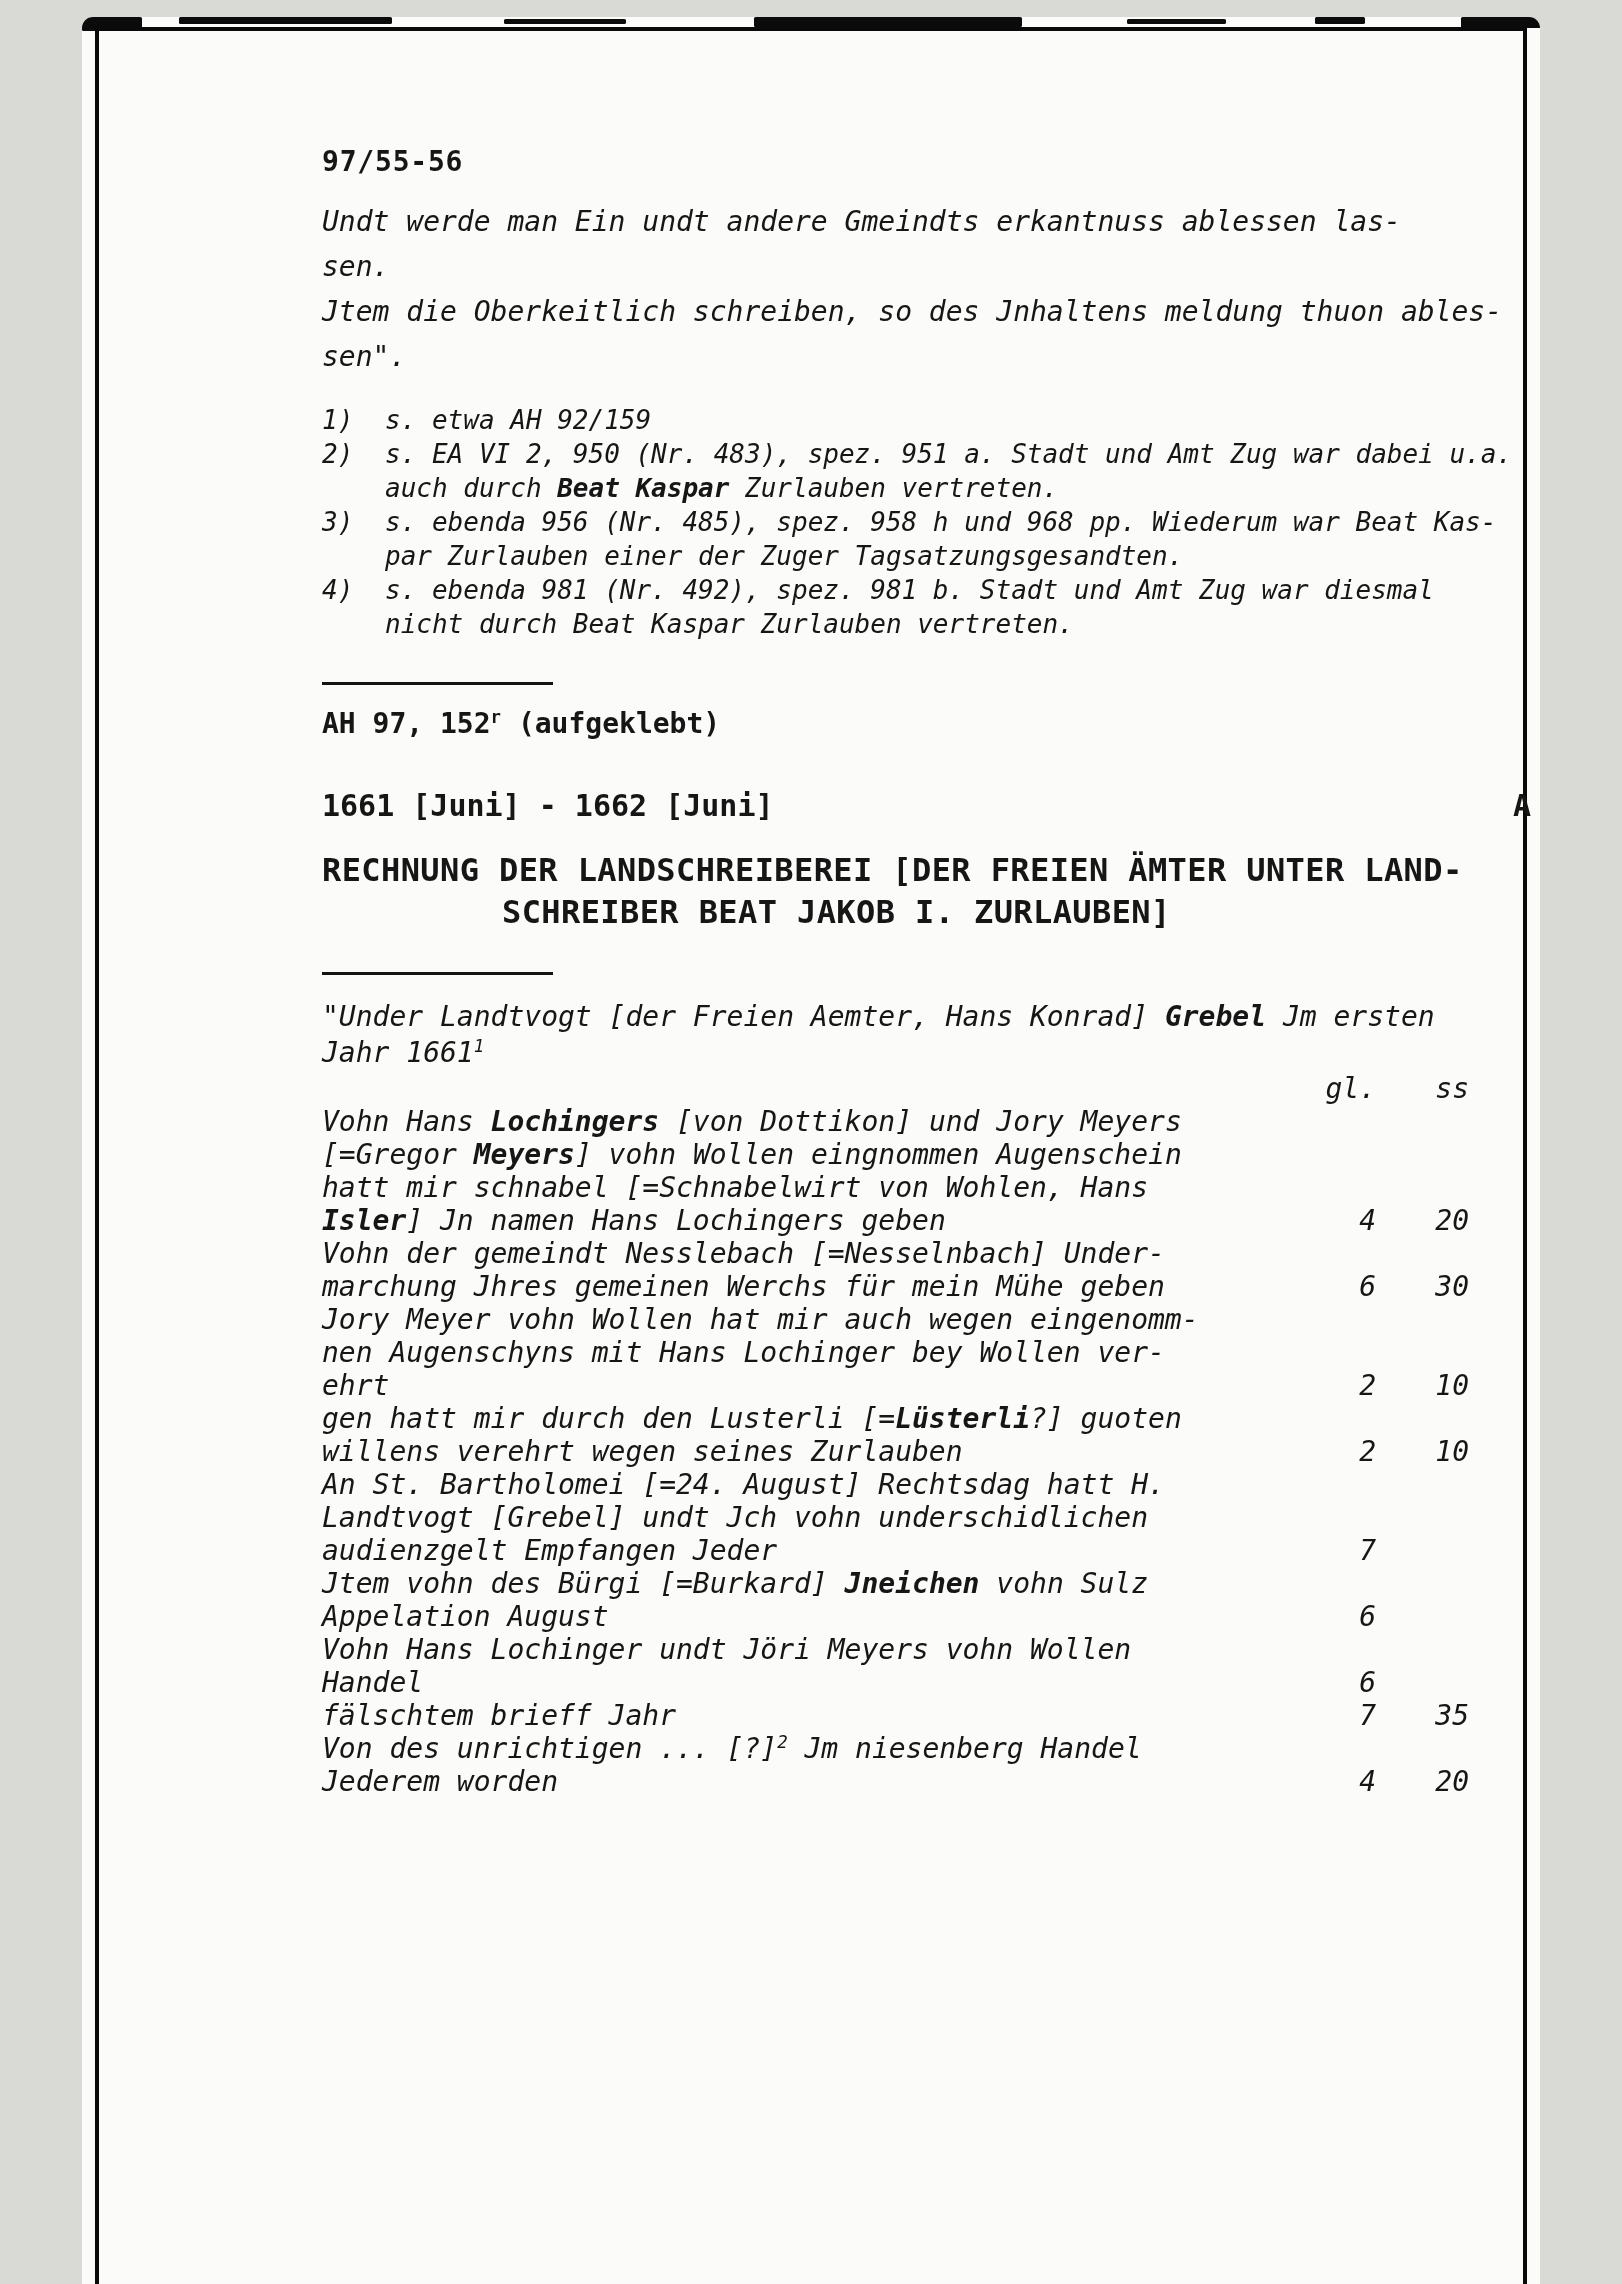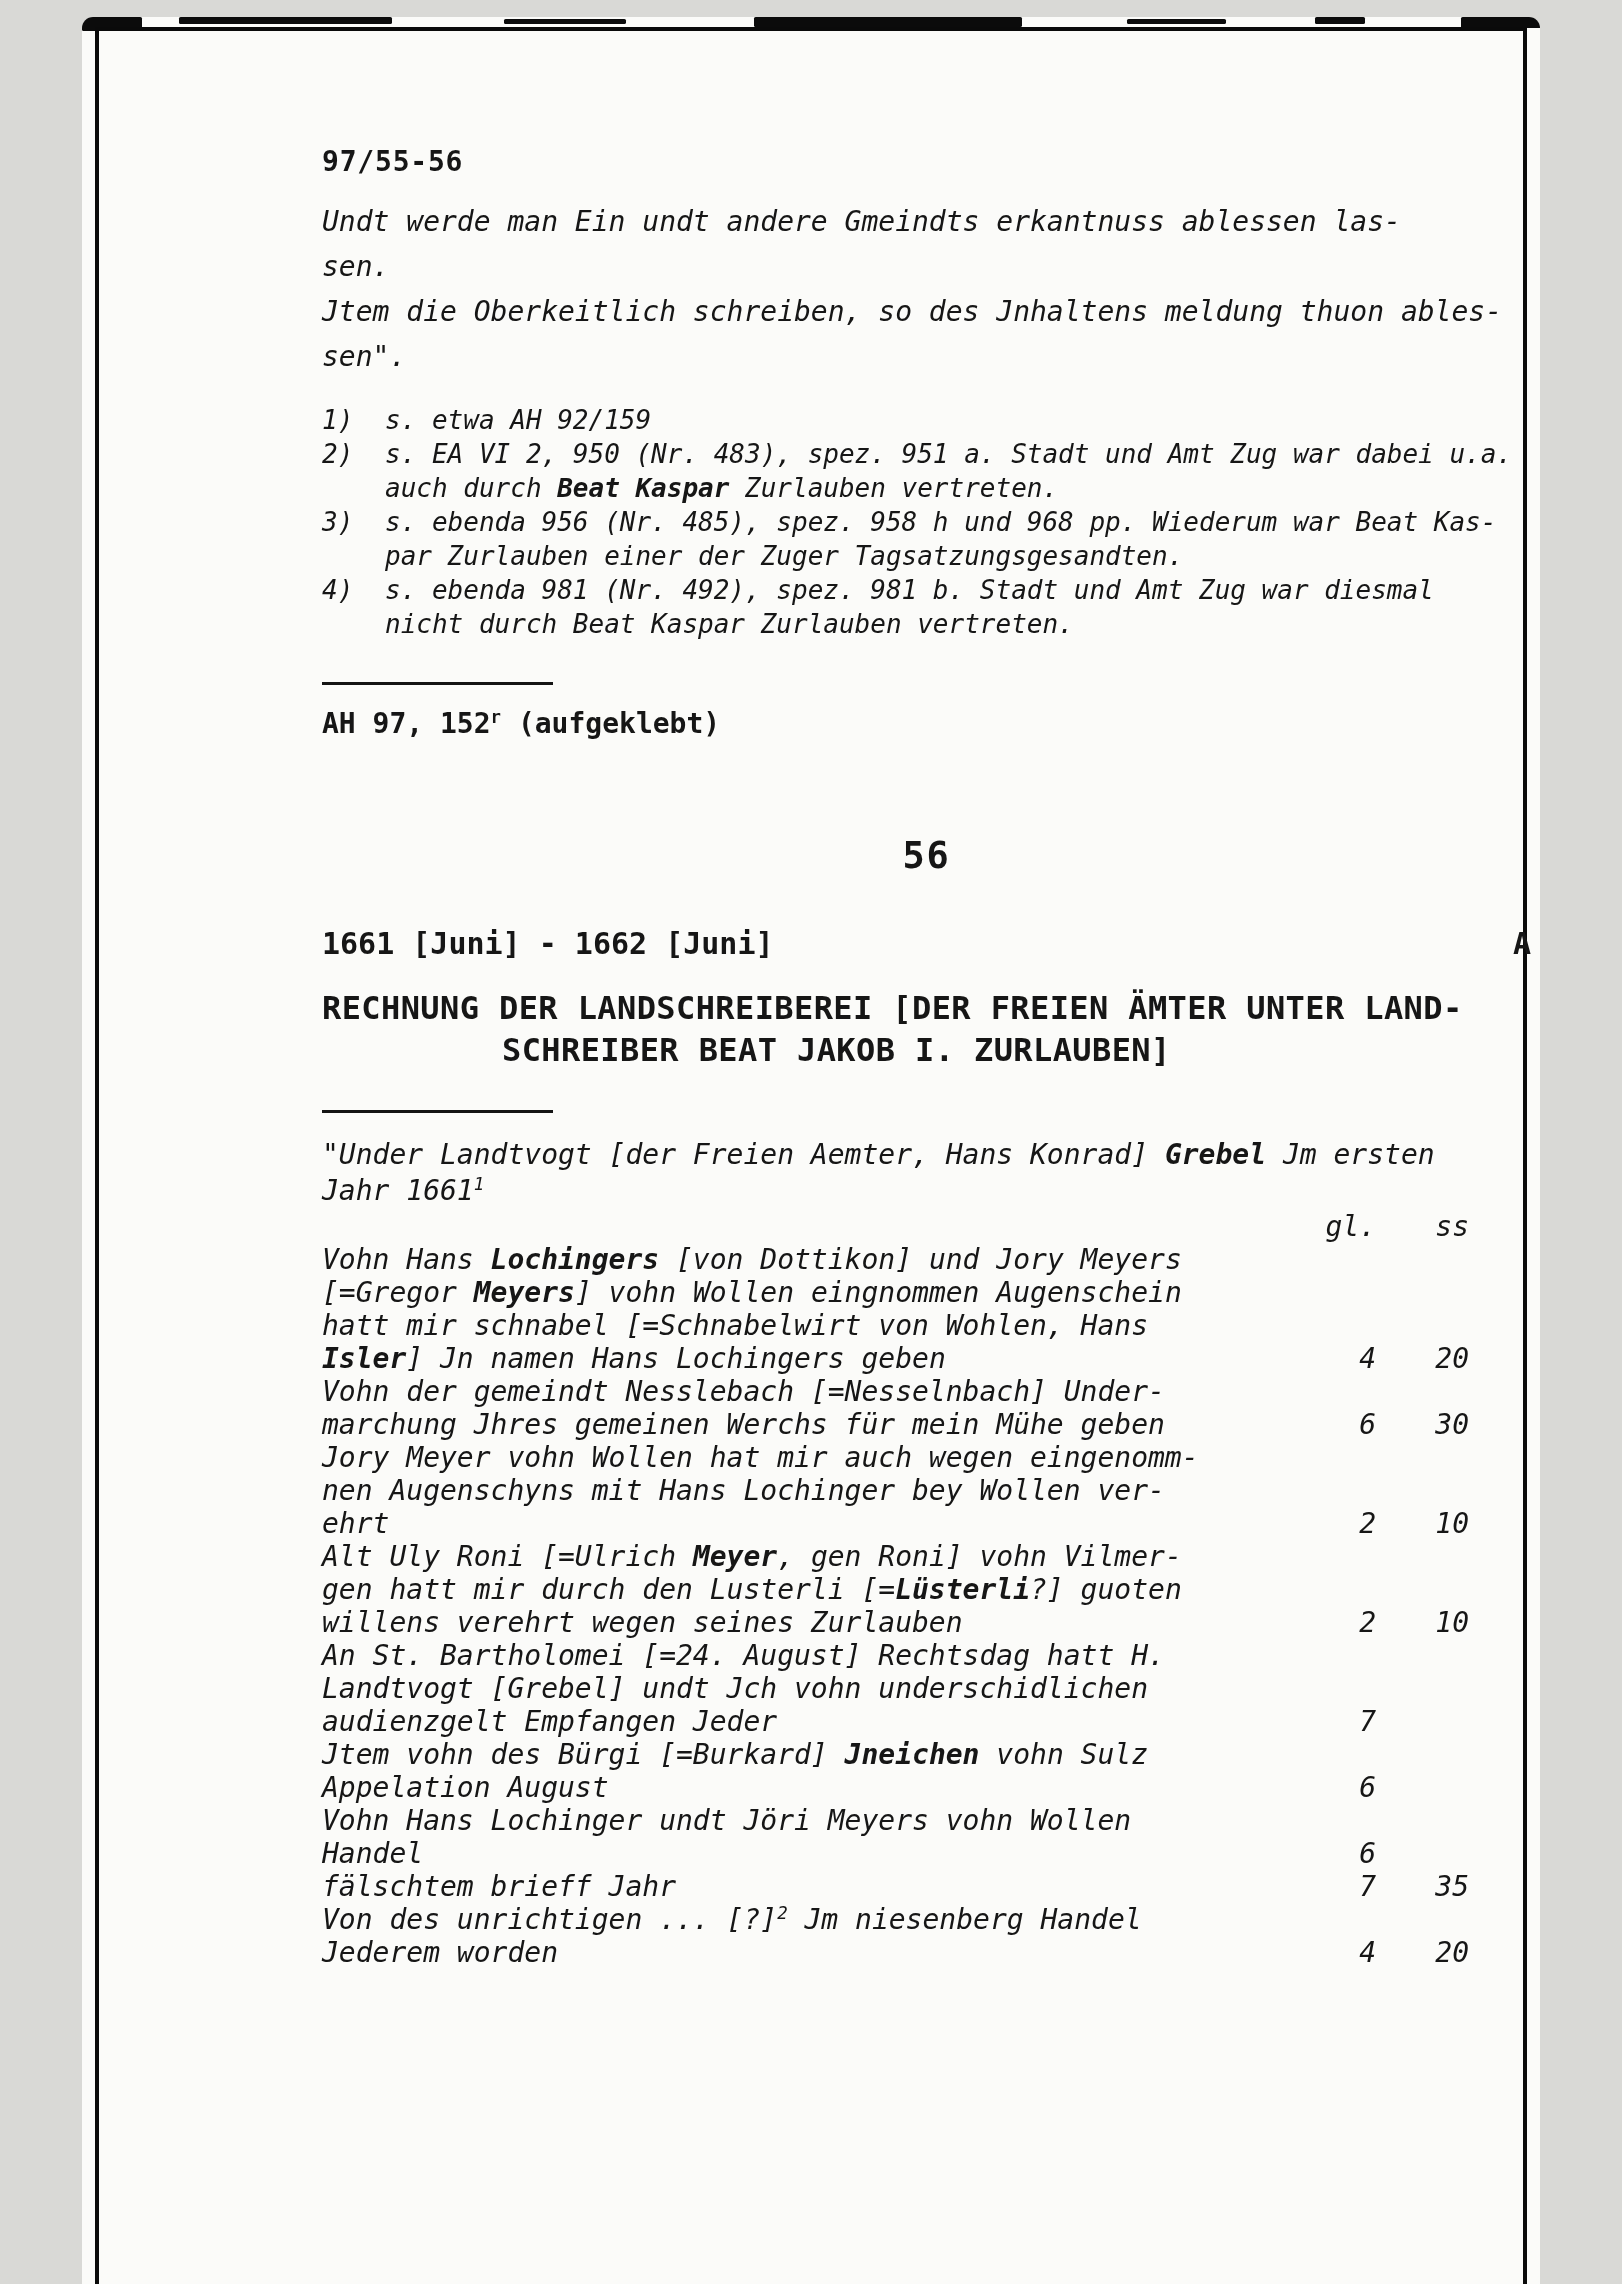--- a/index.html
+++ b/index.html
@@ -103,21 +103,20 @@
         <div class="fn-row">
           <span class="fn-num">4)</span>
           <span class="fn-text">s. ebenda 981 (Nr. 492), spez. 981 b. Stadt und Amt Zug war diesmal<br>nicht durch Beat Kaspar Zurlauben vertreten.</span>
         </div>
       </div>
 
     <div class="rule"></div>
 
     <div class="source-line">AH 97, 152<sup>r</sup> (aufgeklebt)</div>
 
-    <div class="section-number">56</div>
 
     <div class="date-row">
       <span>1661 [Juni] - 1662 [Juni]</span>
       <span>A</span>
     </div>
 
     <div class="doc-title">
       <div>RECHNUNG DER LANDSCHREIBEREI [DER FREIEN ÄMTER UNTER LAND-</div>
       <div class="title-l2">SCHREIBER BEAT JAKOB I. ZURLAUBEN]</div>
     </div>
@@ -175,21 +174,20 @@
           <span class="lt">nen Augenschyns mit Hans Lochinger bey Wollen ver-</span>
           <span class="lgl"></span>
           <span class="lss"></span>
         </div>
         <div class="ledger-row">
           <span class="lt">ehrt</span>
           <span class="lgl">2</span>
           <span class="lss">10</span>
         </div>
         <div class="ledger-row">
-          <span class="lt">Alt Uly Roni [=Ulrich <b>Meyer</b>, gen Roni] vohn Vilmer-</span>
           <span class="lgl"></span>
           <span class="lss"></span>
         </div>
         <div class="ledger-row">
           <span class="lt">gen hatt mir durch den Lusterli [=<b>Lüsterli</b>?] guoten</span>
           <span class="lgl"></span>
           <span class="lss"></span>
         </div>
         <div class="ledger-row">
           <span class="lt">willens verehrt wegen seines Zurlauben</span>

